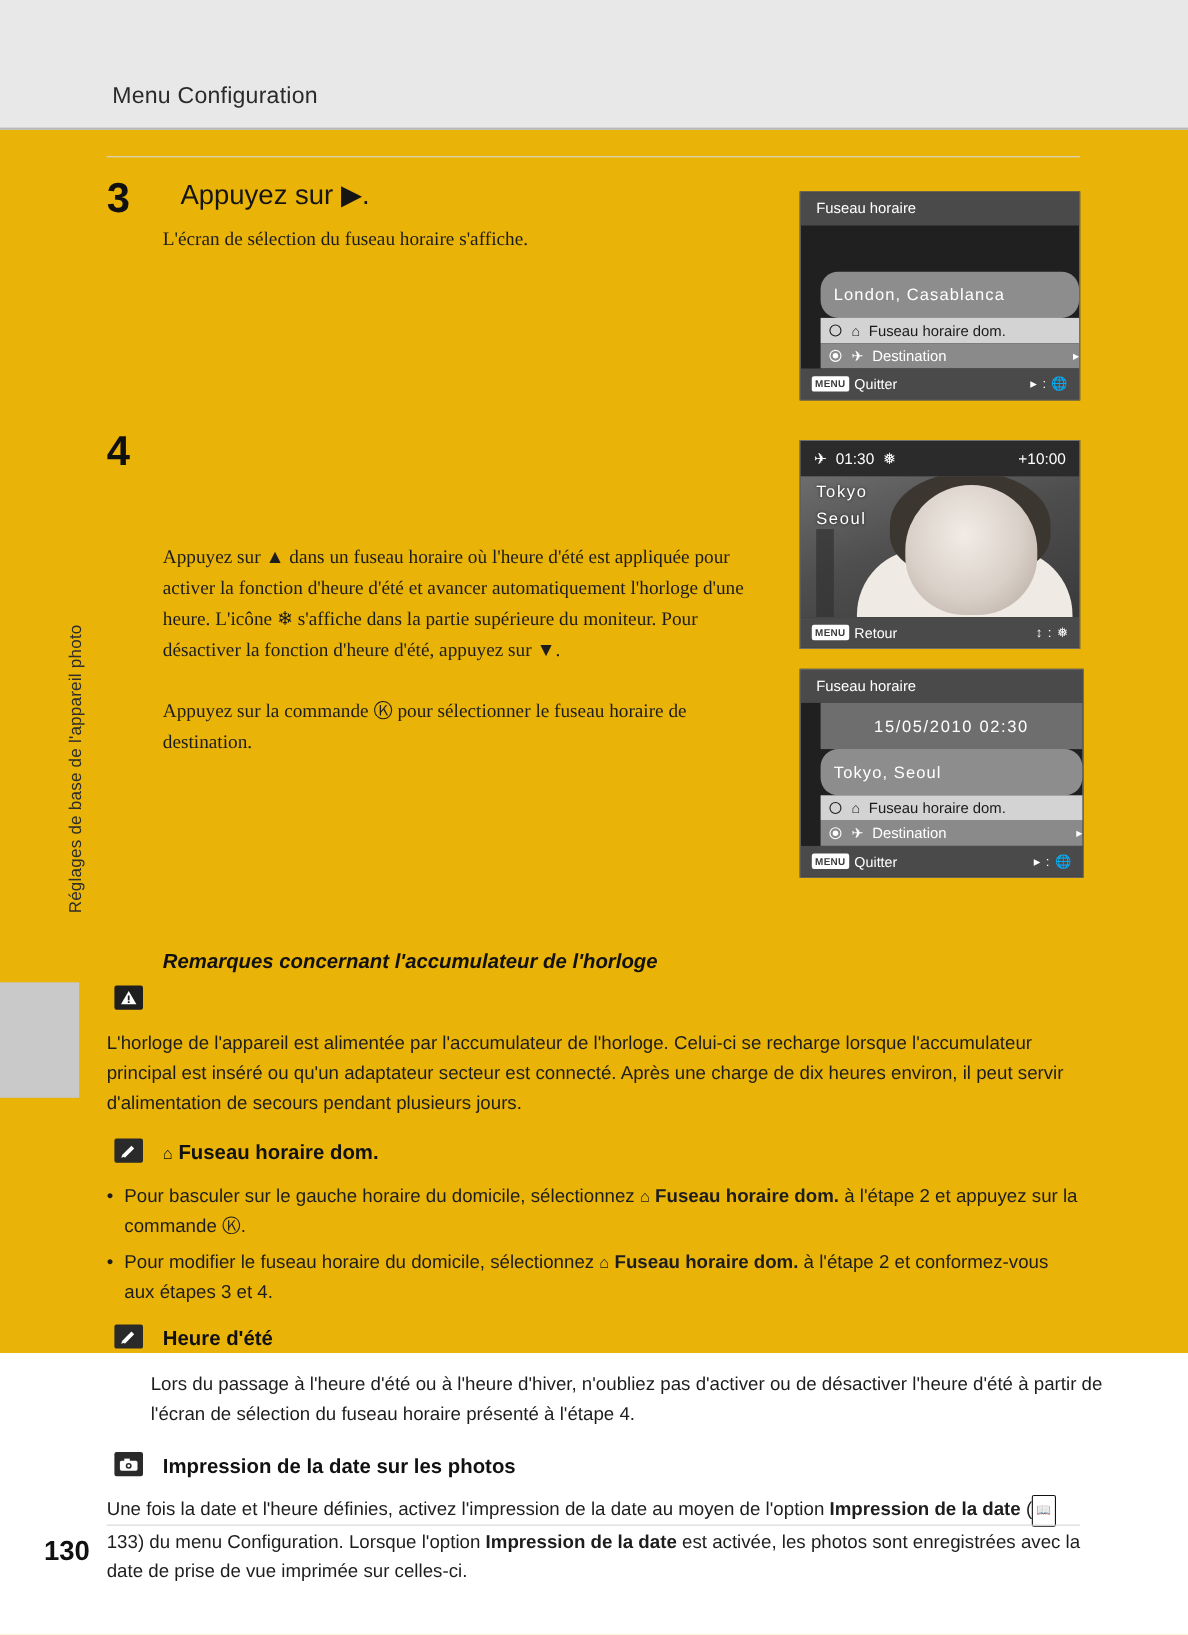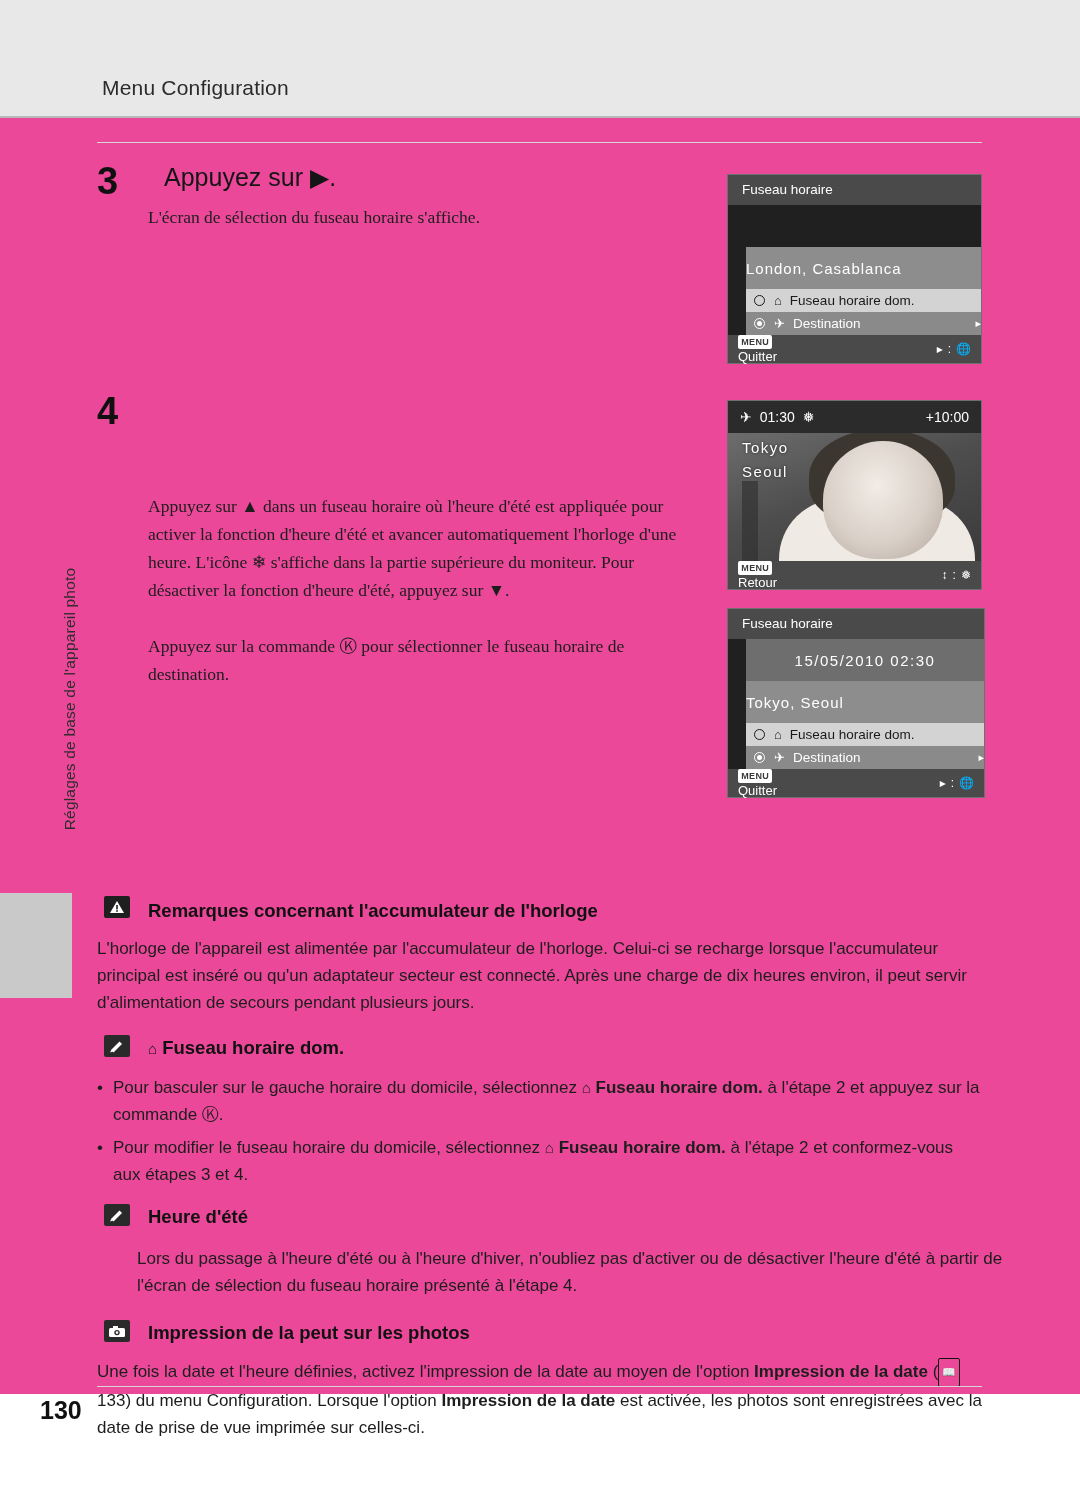--- a/index.html
+++ b/index.html
@@ -11,22 +11,22 @@
     width: 1080px;
     height: 1486px;
     font-family: "Liberation Sans", sans-serif;
     color: #1a1a1a;
     position: relative;
     overflow: hidden;
   }
   .page {
     position: relative;
     width: 1080px;
-    height: 1394px;
-    background: #ec4899;
+    height: 1230px;
+    background: #eab308;
   }
   
   .header-band {
     position: absolute;
     left: 0; top: 0;
     width: 1080px; height: 118px;
     background: #e8e8e8;
   }
   .header-band .rule {
     position: absolute;
@@ -122,22 +122,23 @@
     position: absolute;
     left: 18px; top: 72px;
     width: calc(100% - 18px);
     height: 42px;
     background: #8d8d8d;
     color: #ffffff;
     font-size: 15px;
     letter-spacing: 1px;
     display: flex;
     align-items: center;
-    padding-left: 0;
-    box-sizing: border-box;
+    padding-left: 12px;
+    box-sizing: border-box;
+    border-radius: 16px;
   }
   .cam-row {
     position: absolute;
     left: 18px;
     width: calc(100% - 18px);
     height: 23px;
     display: flex;
     align-items: center;
     font-size: 13.5px;
     box-sizing: border-box;
@@ -196,21 +197,21 @@
     background: #ffffff;
     color: #3a3a3a;
     font-size: 9px;
     font-weight: bold;
     padding: 2px 3px;
     border-radius: 2px;
     margin-right: 5px;
     letter-spacing: 0.3px;
     vertical-align: middle;
   }
-  .cam-footer-left { display: flex; align-items: flex-end; flex-direction: column; }
+  .cam-footer-left { display: flex; align-items: center; }
   .cam-footer-right { display: flex; align-items: center; gap: 5px; font-size: 12px;}
   
   .cam-photo-top {
     position: absolute;
     left: 0; top: 0;
     width: 100%; height: 32px;
     background: #2b2b2b;
     display: flex;
     align-items: center;
     justify-content: space-between;
@@ -446,21 +447,21 @@
     </div>
   </div>
 
   <div class="note-icon" style="left:104px; top:896px; background:#1f1f1f;">
     <svg width="16" height="14" viewBox="0 0 16 14" aria-hidden="true">
         <path d="M8 1 L15 13 L1 13 Z" fill="#ffffff"></path>
         <rect x="7.2" y="5" width="1.6" height="4.4" fill="#1f1f1f"></rect>
         <rect x="7.2" y="10.2" width="1.6" height="1.6" fill="#1f1f1f"></rect>
       </svg>
   </div>
-  <div class="note-head" style="left:148px; top:900px; width:760px;">Remarques concernant l'accumulateur de l'horloge</div>
+  <div class="note-head" style="left:148px; top:863px; width:760px;font-style:italic;">Remarques concernant l'accumulateur de l'horloge</div>
   <div class="note-body" style="left:97px; top:935px; width:885px;">L'horloge de l'appareil est alimentée par l'accumulateur de l'horloge. Celui-ci se recharge lorsque l'accumulateur principal est inséré ou qu'un adaptateur secteur est connecté. Après une charge de dix heures environ, il peut servir d'alimentation de secours pendant plusieurs jours.</div>
 
   <div class="note-icon" style="left:104px; top:1035px;">
     <svg width="16" height="14" viewBox="0 0 16 14" aria-hidden="true">
         <path d="M2 11 L10.5 2.5 L13 5 L4.5 13.5 Z" fill="#ffffff"></path>
         <path d="M1.2 13.6 L2.2 10.8 L4 12.6 Z" fill="#ffffff"></path>
       </svg>
   </div>
   <div class="note-head" style="left:148px; top:1037px; width:760px;">
     <span class="glyph-home">⌂</span>
@@ -488,21 +489,21 @@
   <div class="note-body" style="left:97px; top:1245px; width:885px;margin-left:40px;">Lors du passage à l'heure d'été ou à l'heure d'hiver, n'oubliez pas d'activer ou de désactiver l'heure d'été à partir de l'écran de sélection du fuseau horaire présenté à l'étape 4.</div>
 
   <div class="note-icon" style="left:104px; top:1320px;">
     <svg width="18" height="13" viewBox="0 0 18 13" aria-hidden="true">
         <rect x="1" y="3" width="16" height="9" rx="1.5" fill="#ffffff"></rect>
         <rect x="5" y="1" width="5" height="2.4" fill="#ffffff"></rect>
         <circle cx="9" cy="7.6" r="2.7" fill="#2a2a2a"></circle>
         <circle cx="9" cy="7.6" r="1.3" fill="#ffffff"></circle>
       </svg>
   </div>
-  <div class="note-head" style="left:148px; top:1322px; width:700px;">Impression de la peut sur les photos</div>
+  <div class="note-head" style="left:148px; top:1322px; width:700px;">Impression de la date sur les photos</div>
   <div class="note-body" style="left:97px; top:1358px; width:885px;">
     <span>Une fois la date et l'heure définies, activez l'impression de la date au moyen de l'option </span><b class="inline">Impression de la</b>
     <b class="inline">date</b> (<span class="book-chip">📖</span> <span>133</span><span>) du menu Configuration. Lorsque l'option </span><b class="inline">Impression de la date</b><span> est activée, les photos sont</span>
     <span>enregistrées avec la date de prise de vue imprimée sur celles-ci.</span>
   </div>
 
   <div class="bottom-rule"></div>
   <div class="page-num">130</div>
 </div>
 

